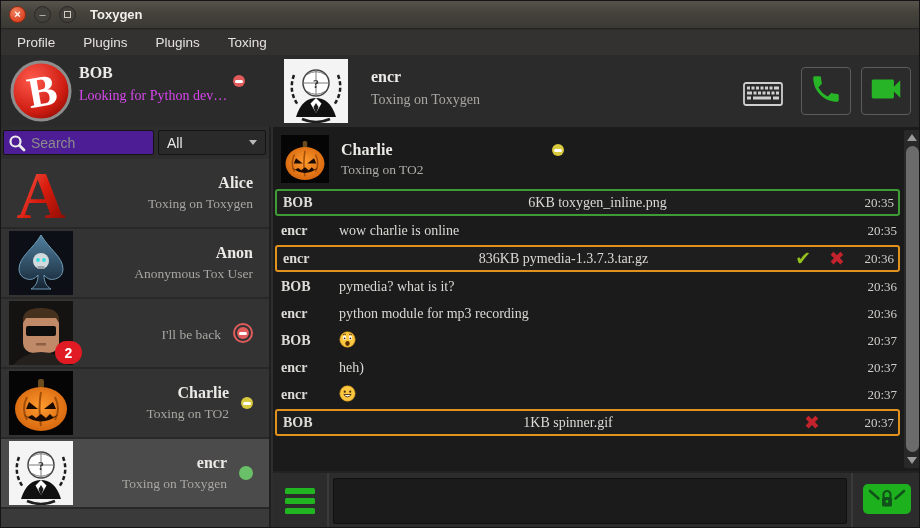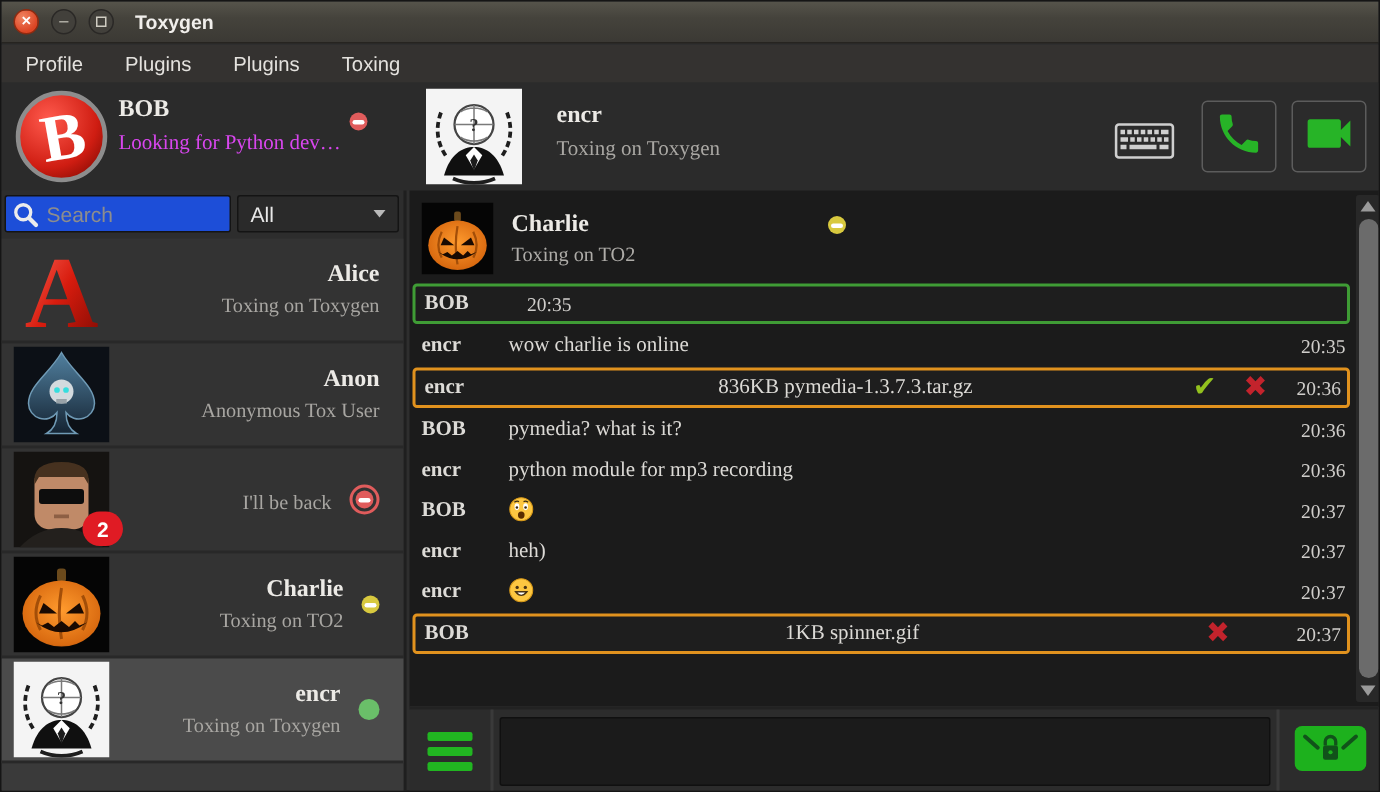--- a/index.html
+++ b/index.html
@@ -53,21 +53,21 @@
   .st.small { width:12px; height:12px; } .st.small::after { left:2px; top:4.5px; width:8px; height:3px; }
   .st-ring { display:inline-flex; align-items:center; justify-content:center; width:20px; height:20px;
     border:2px solid #e05c5c; border-radius:50%; }
 
   
   .sidebar { position:absolute; left:0; top:126px; width:270px; height:402px;
     background:#2d2d2d; border-right:2px solid #1f1f1f; }
   .searchrow { height:32px; display:flex; align-items:center; padding:3px 3px 4px 2px; gap:4px; }
   .search-wrap { position:relative; flex:1; height:25px; }
   .search-wrap svg { position:absolute; left:5px; top:4px; }
-  .search-input { width:100%; height:25px; background:#1d4ed8; border:1px solid #141414;
+  .search-input { width:100%; height:25px; background:#4c1d95; border:1px solid #141414;
     border-radius:2px; color:#ddd; font-size:14px; padding:0 6px 0 27px; outline:none; }
   .search-input::placeholder { color:#8d8d8d; }
   .filter { width:108px; height:25px; background:#2a2a2a; border:1px solid #141414; border-radius:2px;
     color:#e8e8e8; font-size:14px; display:flex; align-items:center; padding:0 8px; justify-content:space-between; }
   .caret { width:0; height:0; border-left:4px solid transparent; border-right:4px solid transparent;
     border-top:5px solid #b9b9b9; }
   .friend { height:70px; display:flex; align-items:center; gap:12px; padding:0 16px 0 8px;
     background:#333333; border-bottom:2px solid #282828; position:relative; }
   .friend.selected { background:#4b4b4b; }
   .f-avatar { width:64px; height:64px; flex-shrink:0; position:relative; }
@@ -370,20 +370,21 @@
         </div>
         <div>
           <div class="cc-name serif">Charlie</div>
           <div class="cc-status serif">Toxing on TO2</div>
         </div>
         <span class="st away small cc-st"></span>
       </div>
 
       <div class="mrow file green">
         <div class="m-sender serif">BOB</div>
+        <div class="m-content center serif">6KB toxygen_inline.png</div>
         <div class="m-time serif">20:35</div>
       </div>
 
       <div class="mrow">
         <div class="m-sender serif">encr</div>
         <div class="m-content serif">wow charlie is online</div>
         <div class="m-time serif">20:35</div>
       </div>
 
       <div class="mrow file orange">

